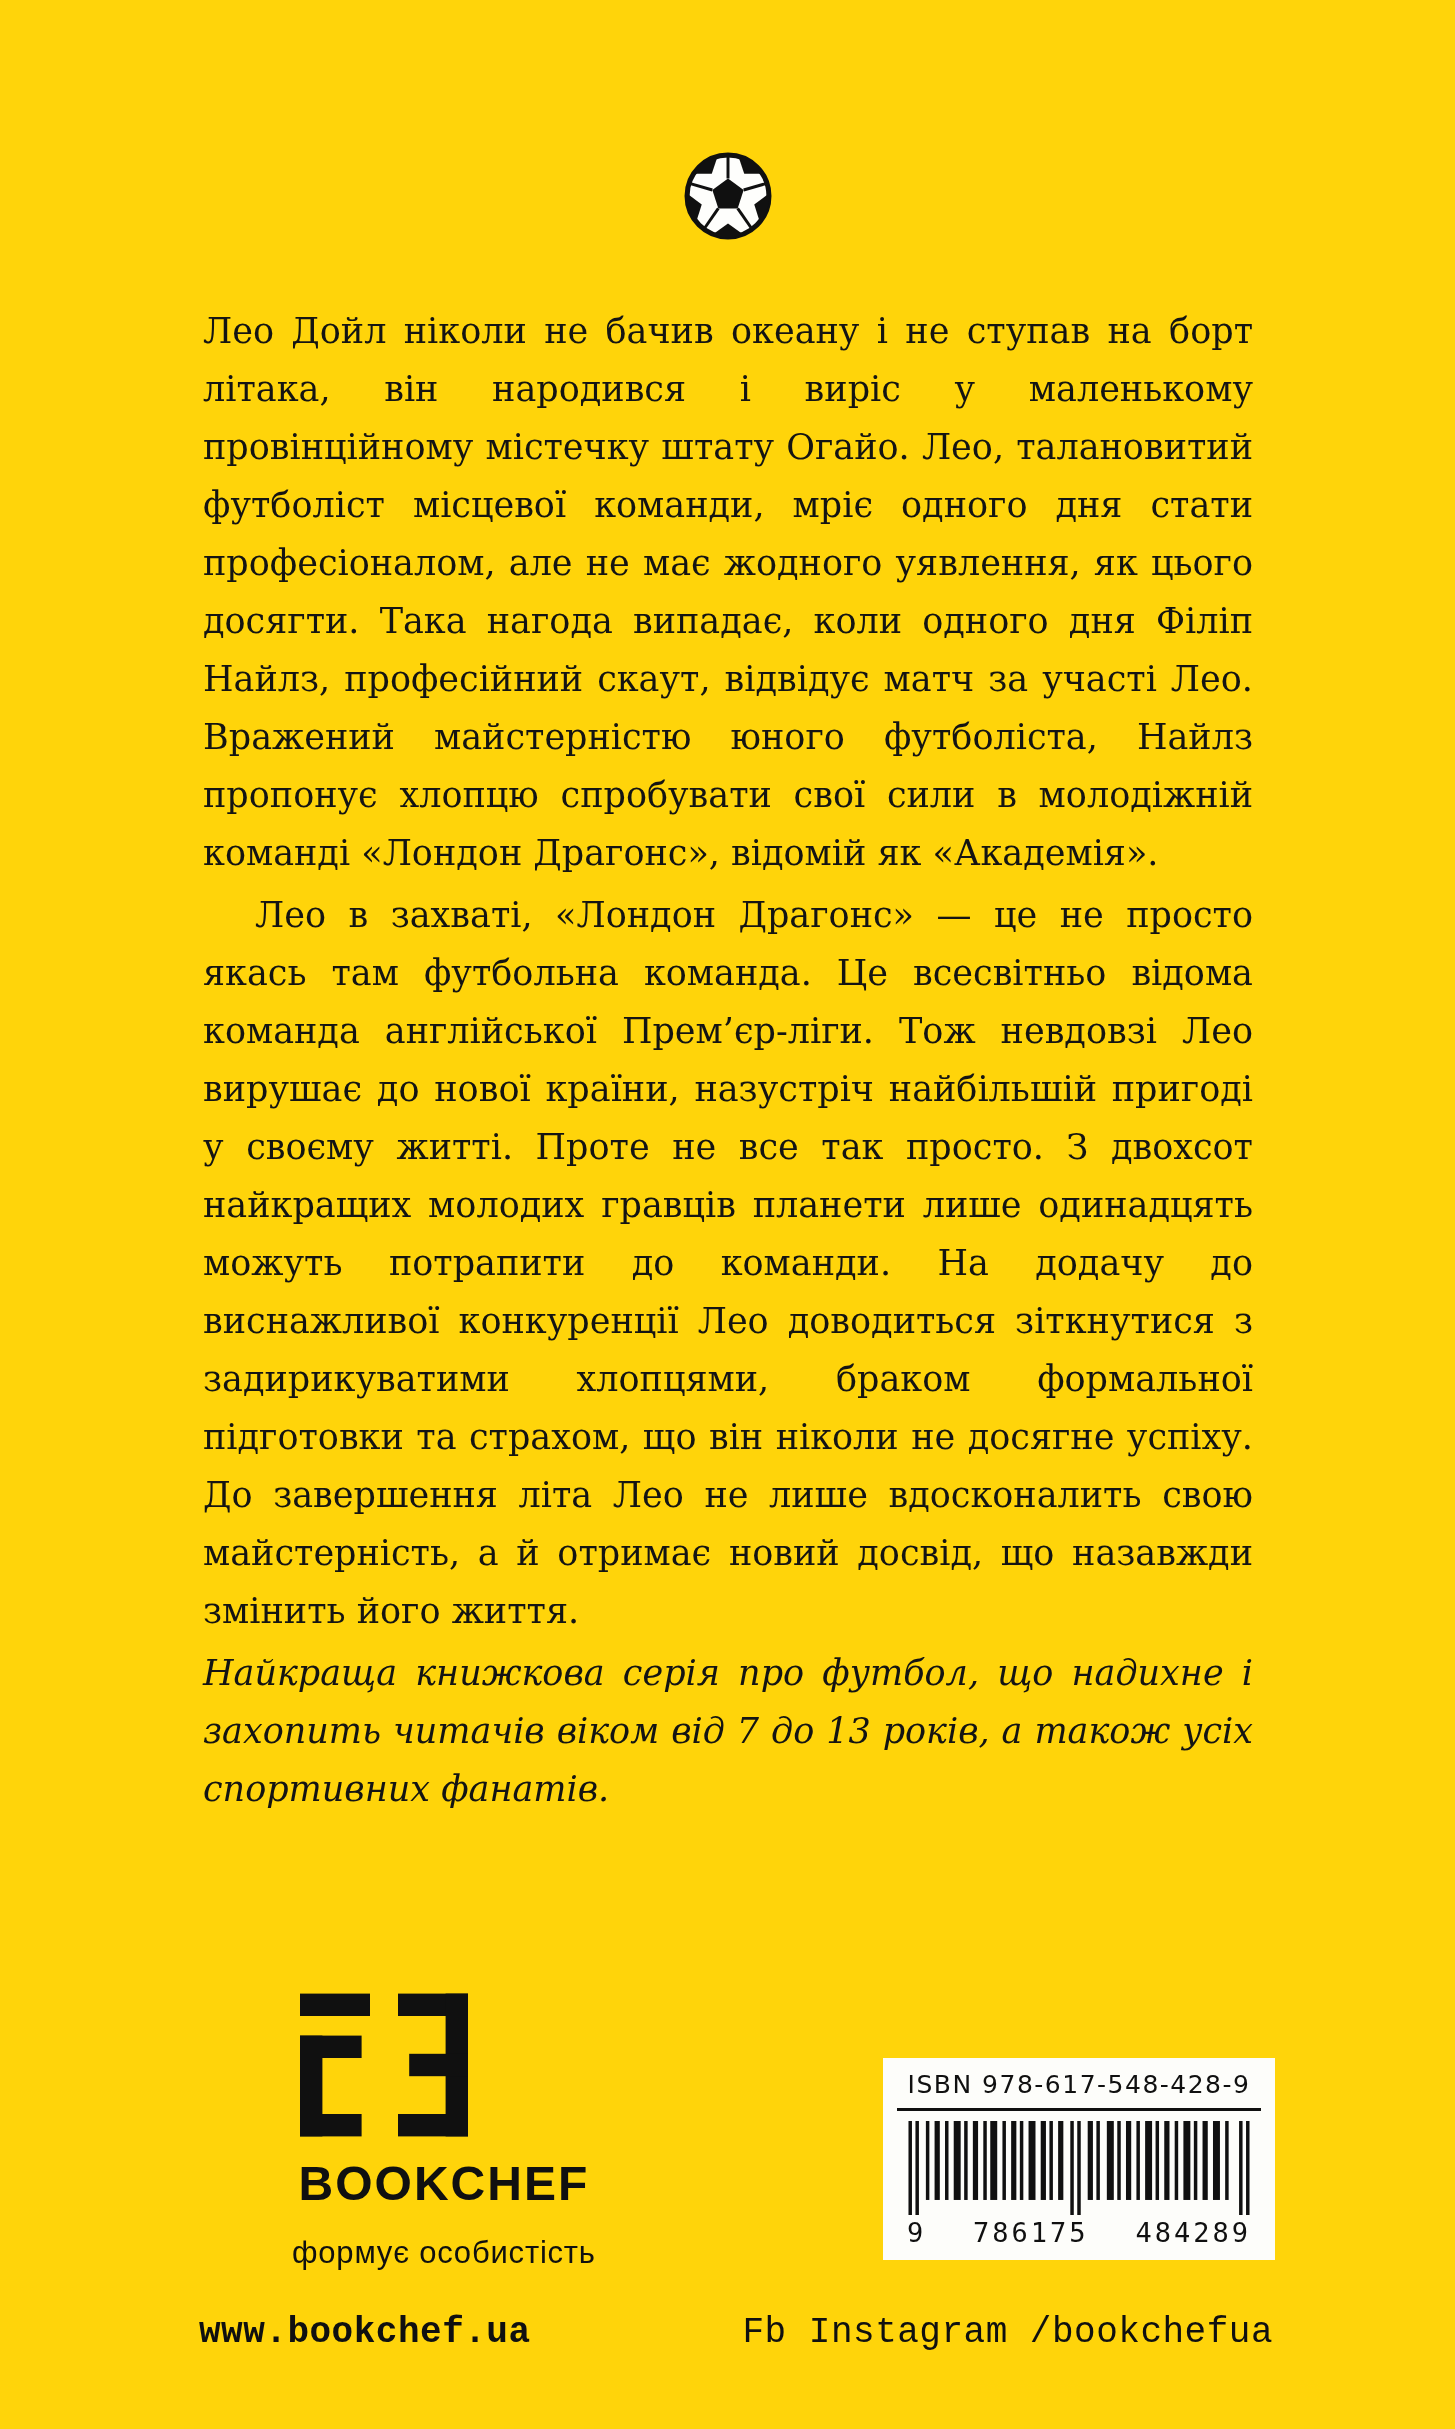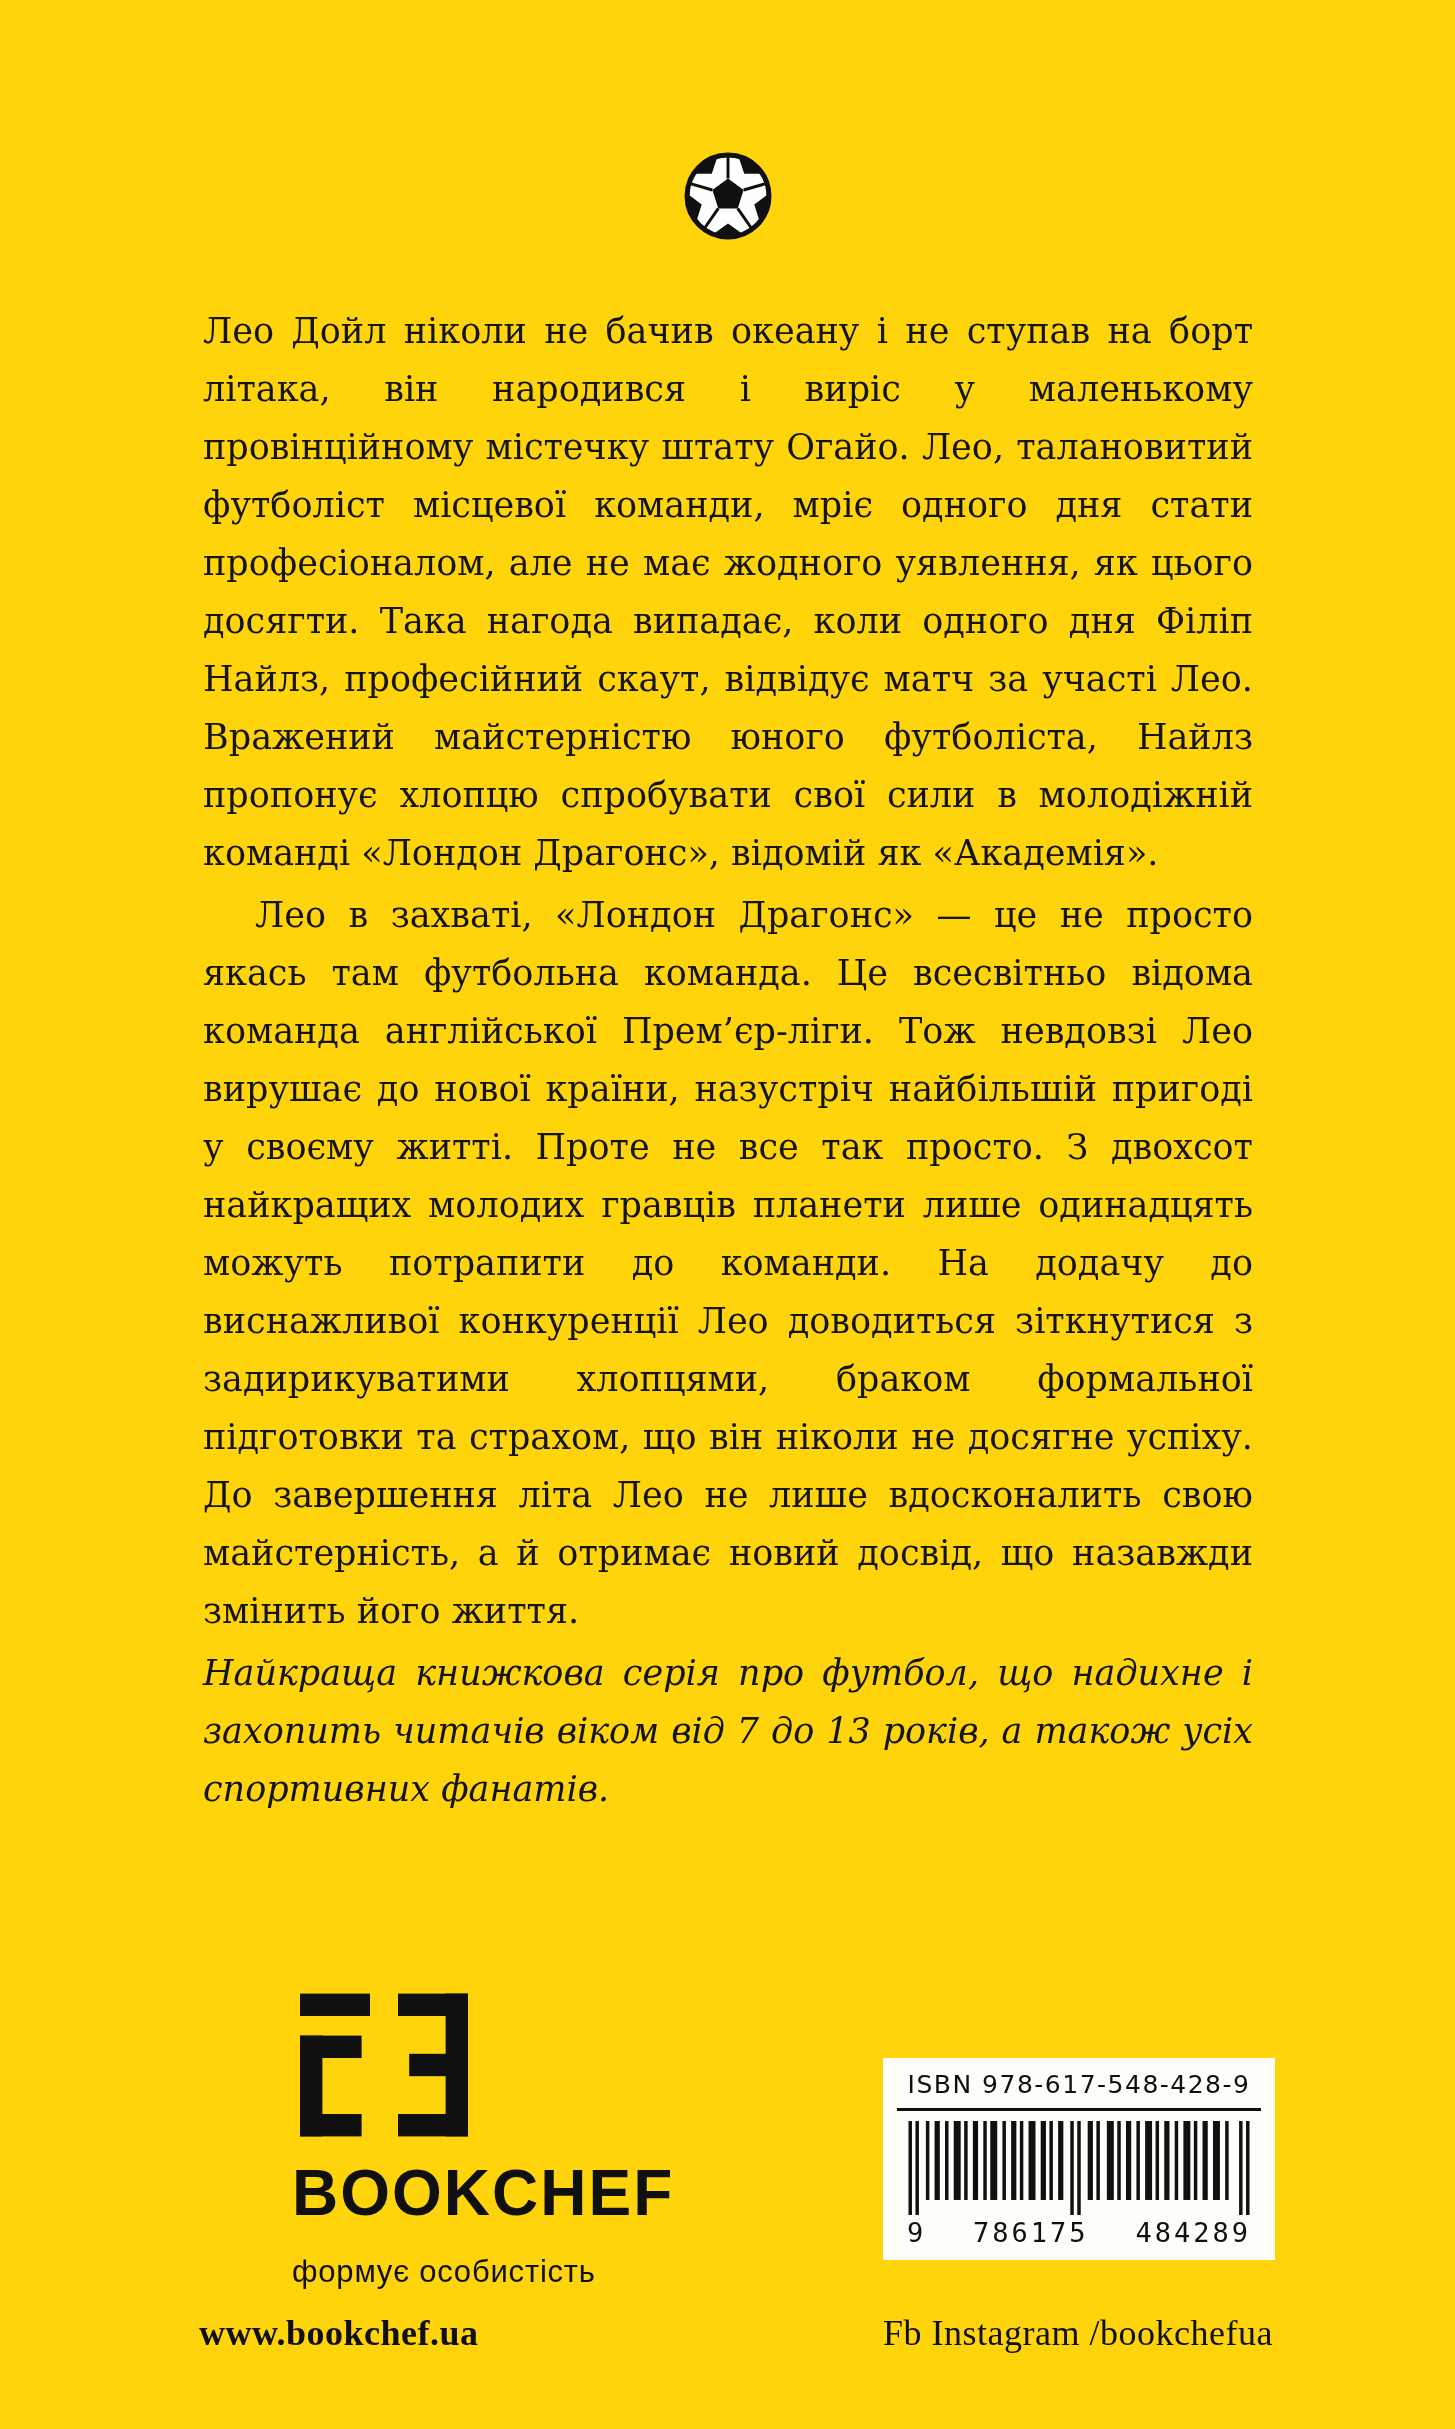--- a/index.html
+++ b/index.html
@@ -35,23 +35,24 @@
   .p2 { text-indent: 52px; }
   .tagline { margin-top: 60px; font-style: italic; }
 
   .brand { position: absolute; left: 292px; top: 1990px; }
   .logo-mark { width: 168px; height: 150px; margin-left: 8px; }
   .logo-mark svg { width: 100%; height: 100%; display: block; }
   .brand-name {
     margin-top: 16px;
     font-family: "Liberation Sans", "DejaVu Sans", sans-serif;
     font-weight: bold;
-    font-size: 64px;
+    font-size: 48px;
     letter-spacing: 2px;
     color: #101010;
+    text-align: center;
   }
   .brand-slogan {
     margin-top: 24px;
     font-family: "Liberation Sans", "DejaVu Sans", sans-serif;
     font-size: 31px;
     letter-spacing: 0.8px;
     color: #101010;
   }
 
   .isbn-box {
@@ -91,21 +92,21 @@
   }
 
   .footer {
     position: absolute;
     left: 199px;
     right: 182px;
     top: 2312px;
     display: flex;
     justify-content: space-between;
     align-items: baseline;
-    font-family: Liberation Serif, serif;
+    font-family: Liberation Mono, monospace;
     font-size: 36px;
     color: #101010;
   }
   .website { font-weight: bold; letter-spacing: 0.5px; }
   .social { font-weight: normal; letter-spacing: 0.5px; }
 </style>
 </head>
 <body>
 
 <div class="cover">

